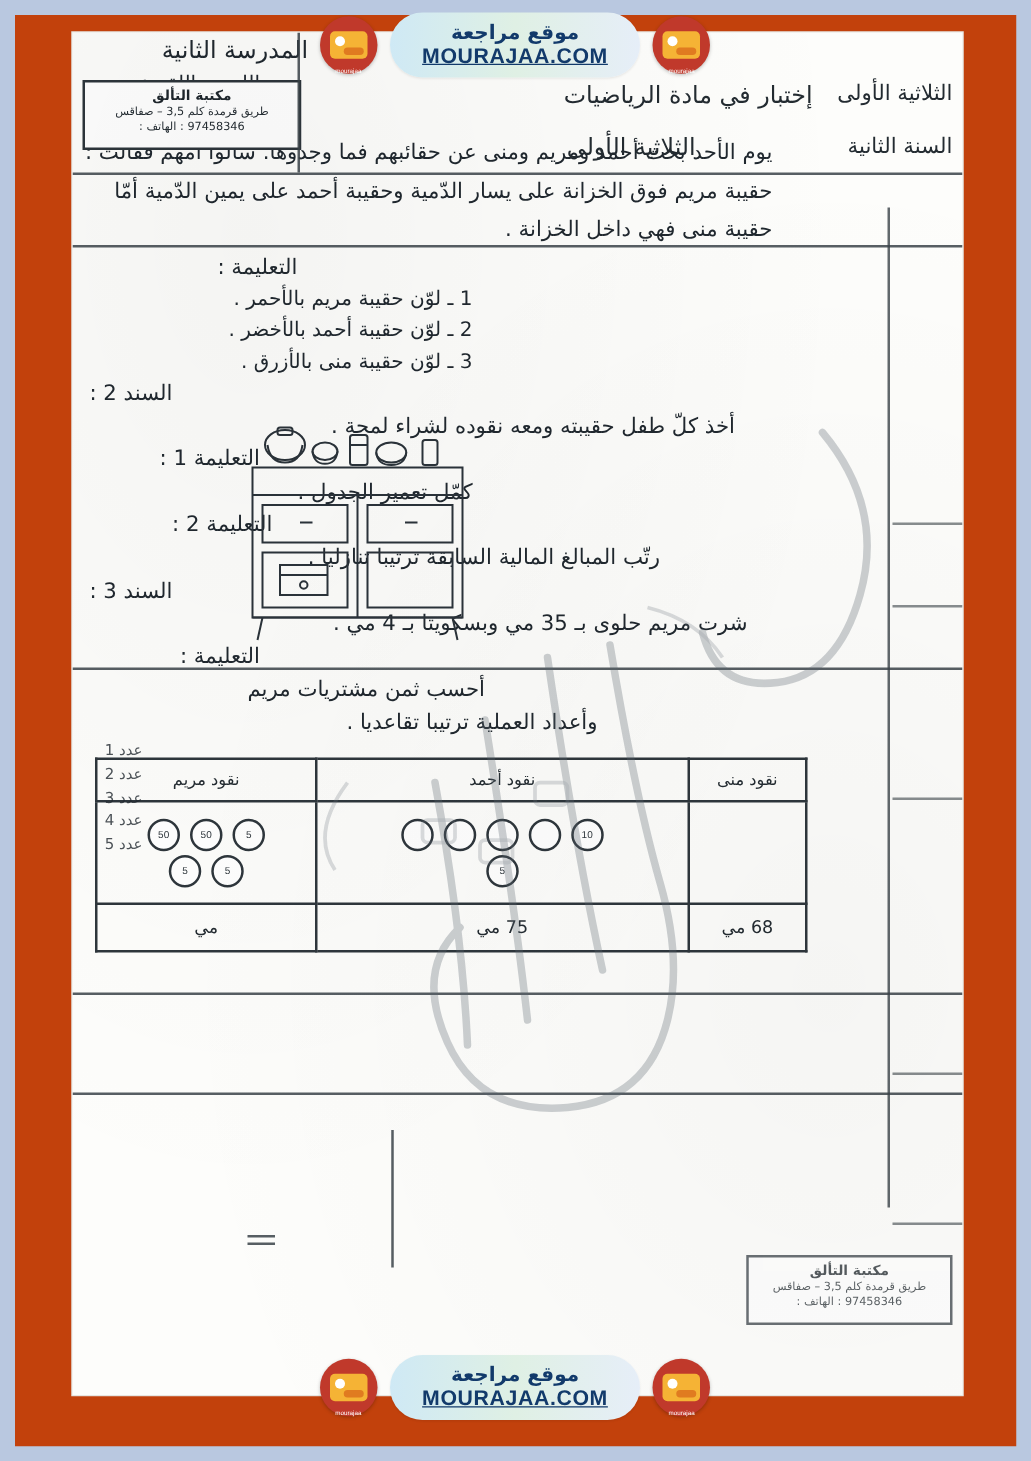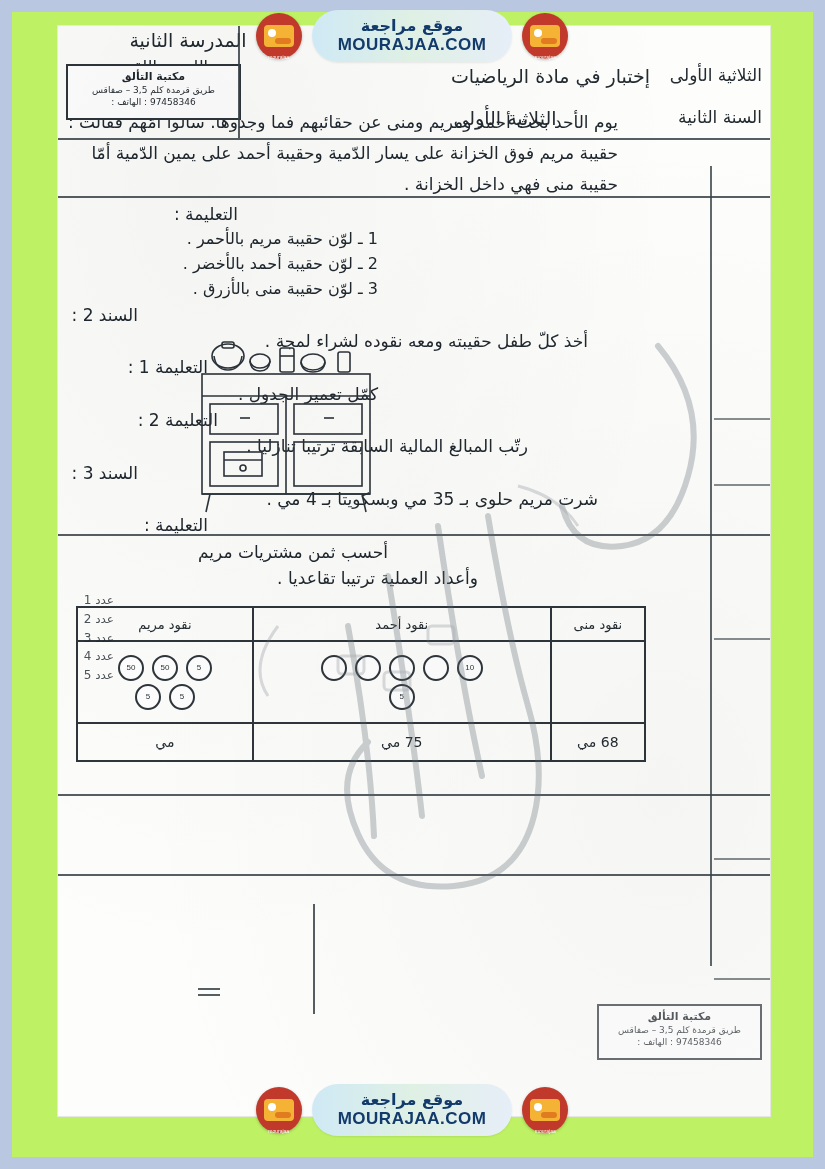--- a/index.html
+++ b/index.html
@@ -12,21 +12,21 @@
     height: 1169px;
     position: relative;
     overflow: hidden;
     font-family: "DejaVu Sans", sans-serif;
   }
 
   
   #page {
     position: absolute;
     inset: 0;
-    background: #bef264;
+    background: #c2410c;
   }
   .frame-border {
     position: absolute;
     background: #b9c8e0;
   }
   .frame-top    { left: 0;  top: 0;    width: 825px; height: 12px; }
   .frame-bottom { left: 0;  bottom: 0; width: 825px; height: 12px; }
   .frame-left   { left: 0;  top: 0;    width: 12px;  height: 1169px; }
   .frame-right  { right: 0; top: 0;    width: 12px;  height: 1169px; }
 
@@ -124,20 +124,21 @@
     font-weight: bold;
     color: #123a6b;
     direction: rtl;
   }
   .wm-en {
     font-family: "Liberation Sans", sans-serif;
     font-size: 17px;
     font-weight: bold;
     color: #123a6b;
     letter-spacing: 0.5px;
+    text-decoration: underline;
   }
   .wm-badge {
     width: 46px;
     height: 46px;
     border-radius: 50%;
     background: #c0392b;
     display: flex;
     align-items: center;
     justify-content: center;
     box-shadow: 0 1px 3px rgba(0,0,0,0.25);

